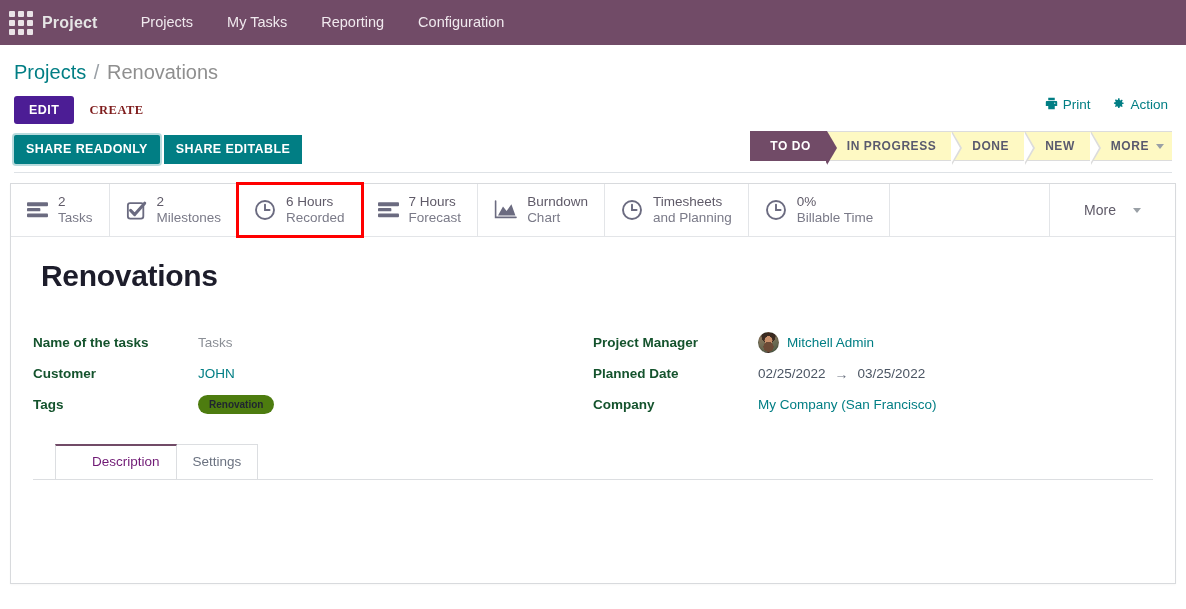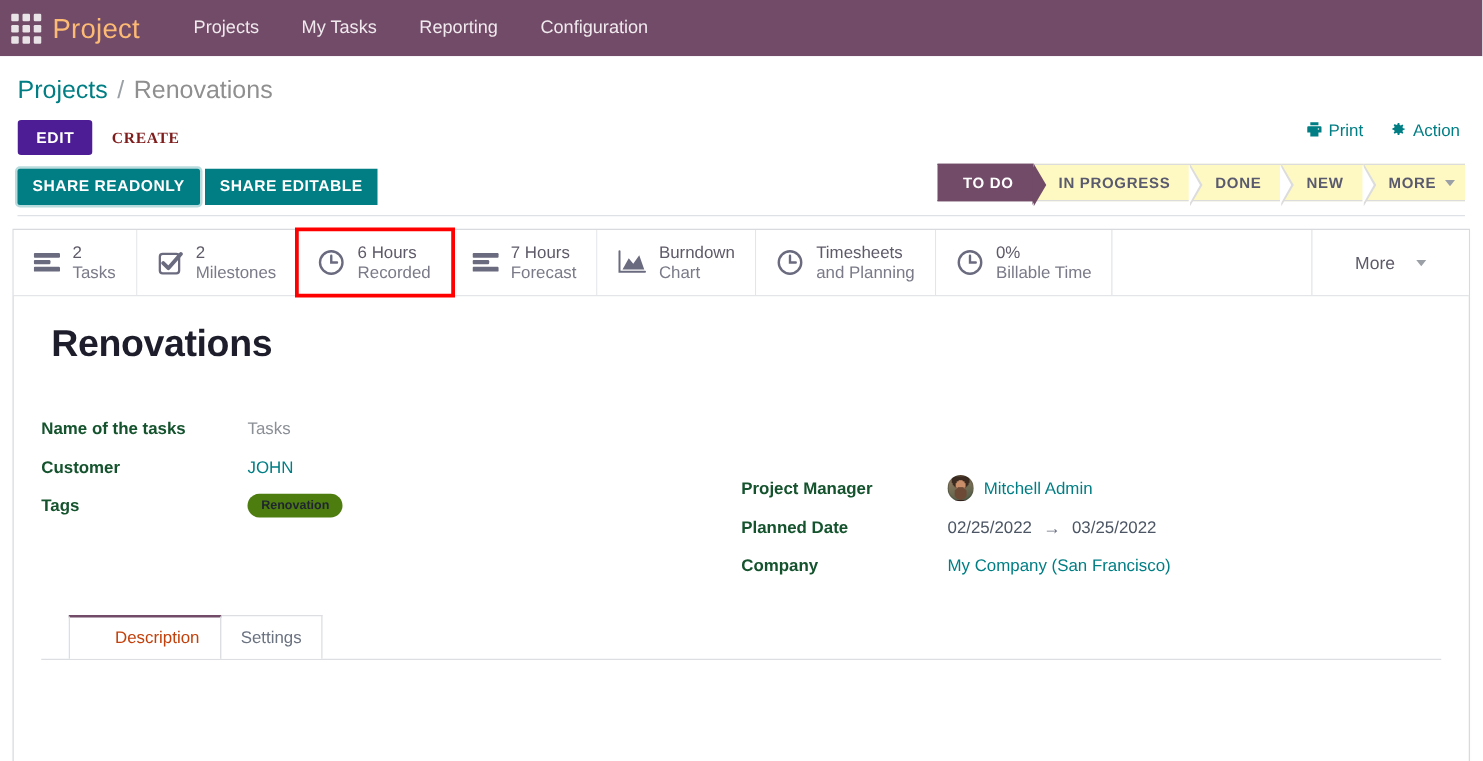--- a/index.html
+++ b/index.html
@@ -26,21 +26,21 @@
     grid-template-columns: repeat(3, 6px);
     grid-template-rows: repeat(3, 6px);
     gap: 3px;
     justify-content: center;
     align-content: center;
     margin-right: 8px;
     cursor: pointer;
   }
   .apps-grid i { background: #e9e3e7; border-radius: 1px; display: block; }
   .brand {
-    font-size: 22px; font-weight: normal; color: #fdba74;
+    font-size: 16px; font-weight: bold; color: #e5e5e5;
     margin-right: 26px; letter-spacing: .2px;
   }
   .nav-link {
     font-size: 14.5px;
     color: #f0e9ee;
     padding: 0 17px;
     line-height: 45px;
     cursor: pointer;
     white-space: nowrap;
   }
@@ -200,21 +200,21 @@
 
   
   .form-area { padding: 22px 22px 0 22px; }
   .rec-title {
     font-size: 30px; font-weight: bold; color: #1d1d2b;
     letter-spacing: -.3px;
     margin: 0 0 34px 8px;
   }
   .cols { display: flex; }
   .col { width: 50%; }
-  .col.right { padding-left: 0; margin-top: 48px; }
+  .col.right { padding-left: 0; }
   .frow { display: flex; align-items: center; min-height: 31px; margin-bottom: 0; }
   .flabel {
     width: 165px;
     font-size: 13.5px; font-weight: bold; color: #14532d;
     flex: none;
   }
   .col.right .flabel { width: 165px; }
   .fval { font-size: 13.5px; color: #6b7280; display: flex; align-items: center; }
   .fval.link { color: #017E84; cursor: pointer; }
   .fval.muted { color: #8b8f96; }
@@ -245,21 +245,21 @@
     color: #6b7280;
     padding: 9px 16px;
     border: 1px solid #dcdee1;
     border-bottom: none;
     background: #fff;
     cursor: pointer;
     margin-right: -1px;
     line-height: 1.2;
   }
   .tab.active {
-    color: #c2410c;
+    color: #701a75;
     border-top: 2px solid #714B67;
     padding-top: 8px;
     position: relative; z-index: 2; padding-left: 36px;
   }
   .tab-body {
     border-top: 1px solid #dcdee1;
     height: 104px;
     background: #fff;
     margin-left: -22px;
   }

